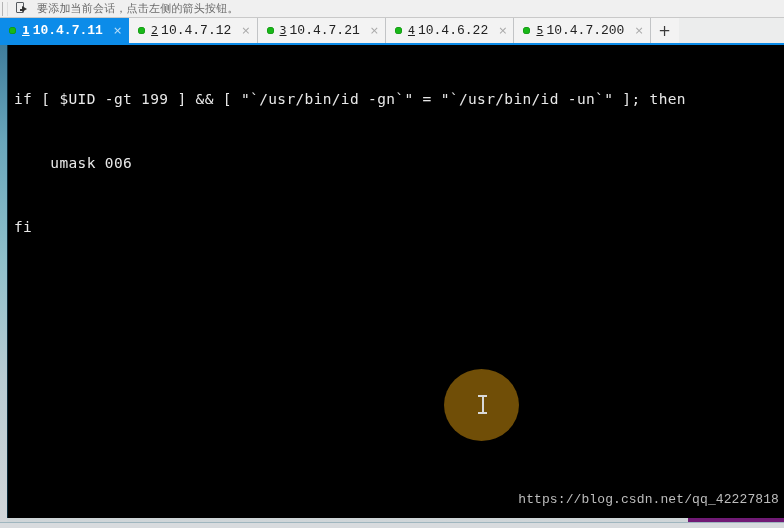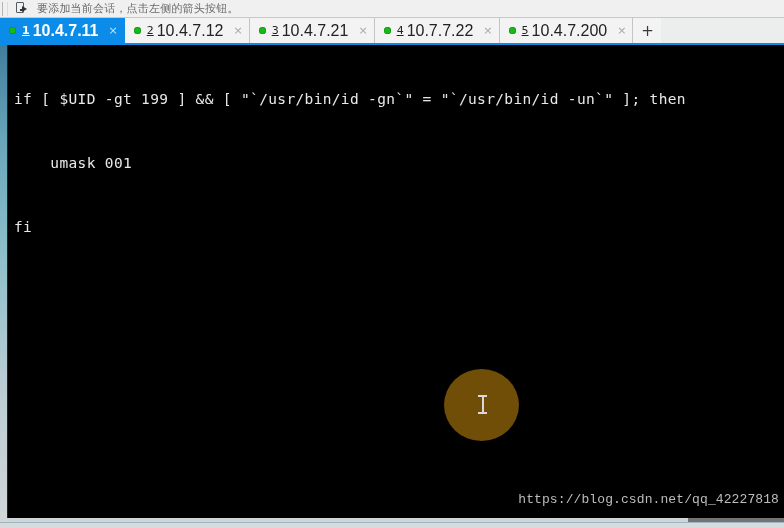--- a/index.html
+++ b/index.html
@@ -12,21 +12,21 @@
     height: 528px;
     overflow: hidden;
     font-family: "Liberation Sans", sans-serif;
     -webkit-font-smoothing: antialiased;
   }
 
   #app {
     position: relative;
     width: 784px;
     height: 528px;
-    background: #737373;
+    background: #701a75;
     overflow: hidden;
   }
 
   
   .hintbar {
     position: absolute;
     left: 0; top: 0;
     width: 784px; height: 18px;
     background: #f0f0f0;
     border-bottom: 1px solid #c9c9c9;
@@ -123,24 +123,24 @@
     box-shadow: 0 0 0 0.5px #0d8a0d inset;
   }
   .tab .tnum {
     font-size: 11px;
     color: #222;
     text-decoration: underline;
     margin-right: 3px;
     font-family: "DejaVu Sans", sans-serif;
   }
   .tab .tlabel {
-    font-size: 16px;
+    font-size: 13px;
     color: #222;
     white-space: nowrap;
-    font-family: Liberation Sans, sans-serif;
+    font-family: Liberation Mono, monospace;
   }
   .tab.active .tnum,
   .tab.active .tlabel { color: #ffffff; font-weight: bold; }
   .tab .tclose {
     margin-left: 10px;
     margin-right: 2px;
     font-size: 11px;
     line-height: 1;
     color: #a8a8a8;
     flex: 0 0 auto;
@@ -274,42 +274,42 @@
     <div class="tab">
       <span class="dot"></span>
       <span class="tnum">3</span>
       <span class="tlabel">10.4.7.21</span>
       <span class="tclose">×</span>
     </div>
 
     <div class="tab">
       <span class="dot"></span>
       <span class="tnum">4</span>
-      <span class="tlabel">10.7.7.22</span>
+      <span class="tlabel">10.4.6.22</span>
       <span class="tclose">×</span>
     </div>
 
     <div class="tab">
       <span class="dot"></span>
       <span class="tnum">5</span>
       <span class="tlabel">10.4.7.200</span>
       <span class="tclose">×</span>
     </div>
 
     <div class="tab-add">+</div>
     <div class="filler"></div>
   </div>
 
   <div class="term-outer">
     <div class="term-left-gutter"></div>
 
     <div class="term">
       <div class="term-lines">
         <div class="ln">if [ $UID -gt 199 ] &amp;&amp; [ "`/usr/bin/id -gn`" = "`/usr/bin/id -un`" ]; then</div>
-        <div class="ln">    umask 001</div>
+        <div class="ln">    umask 006</div>
         <div class="ln">fi</div>
         <div class="ln"></div>
         
         
         
         
         
         
         
         

